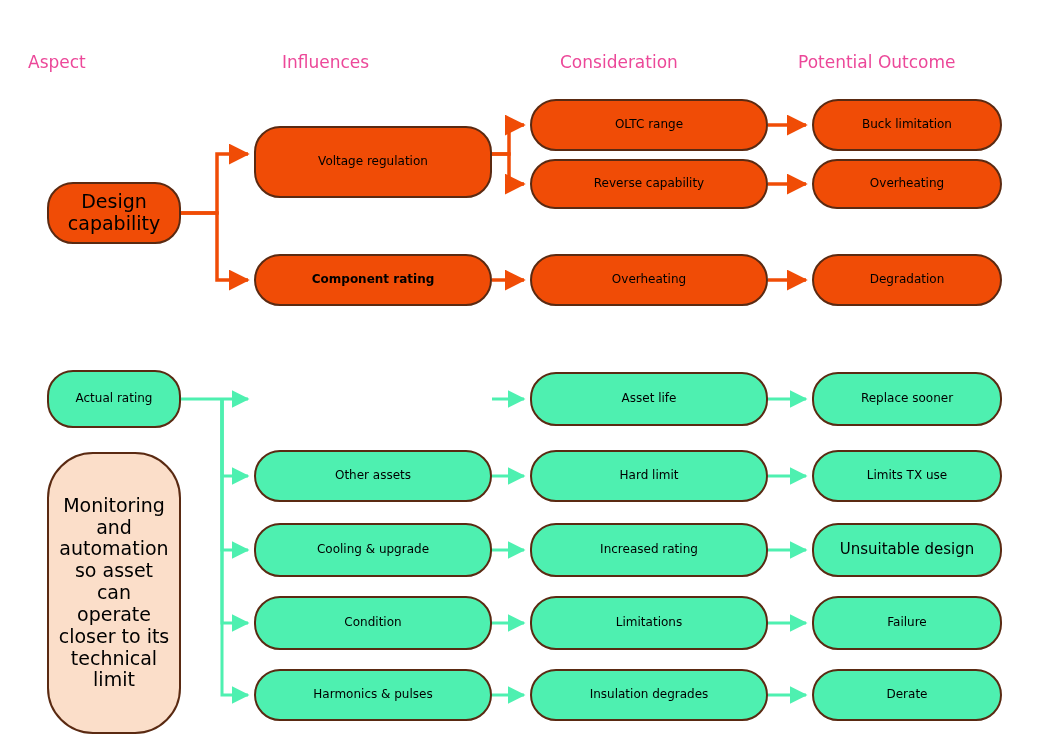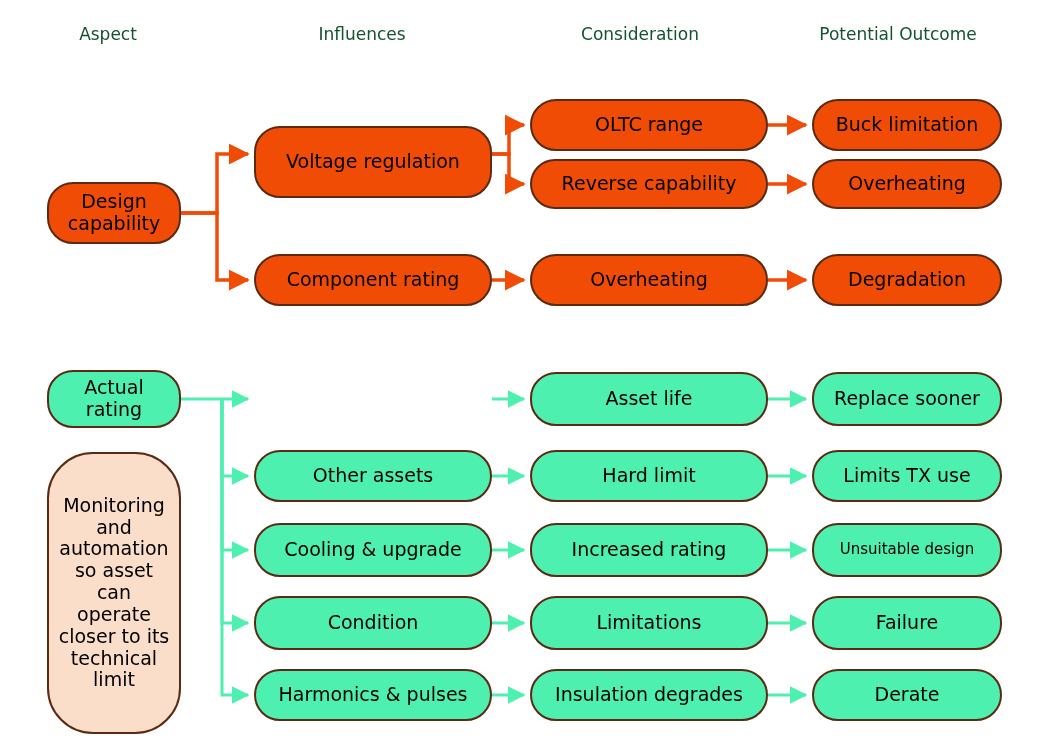--- a/index.html
+++ b/index.html
@@ -13,23 +13,24 @@
   #canvas {
     position: relative;
     width: 1056px;
     height: 750px;
     background: #ffffff;
     overflow: hidden;
   }
   .col-header {
     position: absolute;
     font-size: 17px;
-    color: #14532d;
-    text-align: center;
+    color: #ec4899;
+    text-align: left;
     white-space: nowrap;
+    margin-top: 28px;
   }
   .node {
     position: absolute;
     box-sizing: border-box;
     display: flex;
     align-items: center;
     justify-content: center;
     text-align: center;
     color: #000000;
     line-height: 1.15;
@@ -46,21 +47,21 @@
     border-radius: 26px;
   }
   .node-peach {
     background: #fbdec9;
     border: 2px solid #5a2a12;
     border-radius: 46px;
   }
   .node-label {
     display: block;
     padding: 0 8px;
-    font-size: 19px;
+    font-size: 12px;
   }
   .node-small .node-label { font-size: 15px; }
   .node-multiline .node-label { font-size: 19px; }
   svg.links {
     position: absolute;
     left: 0;
     top: 0;
     width: 1056px;
     height: 750px;
     pointer-events: none;
@@ -137,21 +138,21 @@
   </div>
 
   <div class="node node-orange" style="left:812px; top:99px; width:190px; height:52px;">
     <span class="node-label">Buck limitation</span>
   </div>
 
   <div class="node node-orange" style="left:812px; top:159px; width:190px; height:50px;">
     <span class="node-label">Overheating</span>
   </div>
 
-  <div class="node node-orange" style="left:254px; top:254px; width:238px; height:52px;">
+  <div class="node node-orange" style="left:254px; top:254px; width:238px; height:52px;font-weight:bold;">
     <span class="node-label">Component  rating</span>
   </div>
 
   <div class="node node-orange" style="left:530px; top:254px; width:238px; height:52px;">
     <span class="node-label">Overheating</span>
   </div>
 
   <div class="node node-orange" style="left:812px; top:254px; width:190px; height:52px;">
     <span class="node-label">Degradation</span>
   </div>

